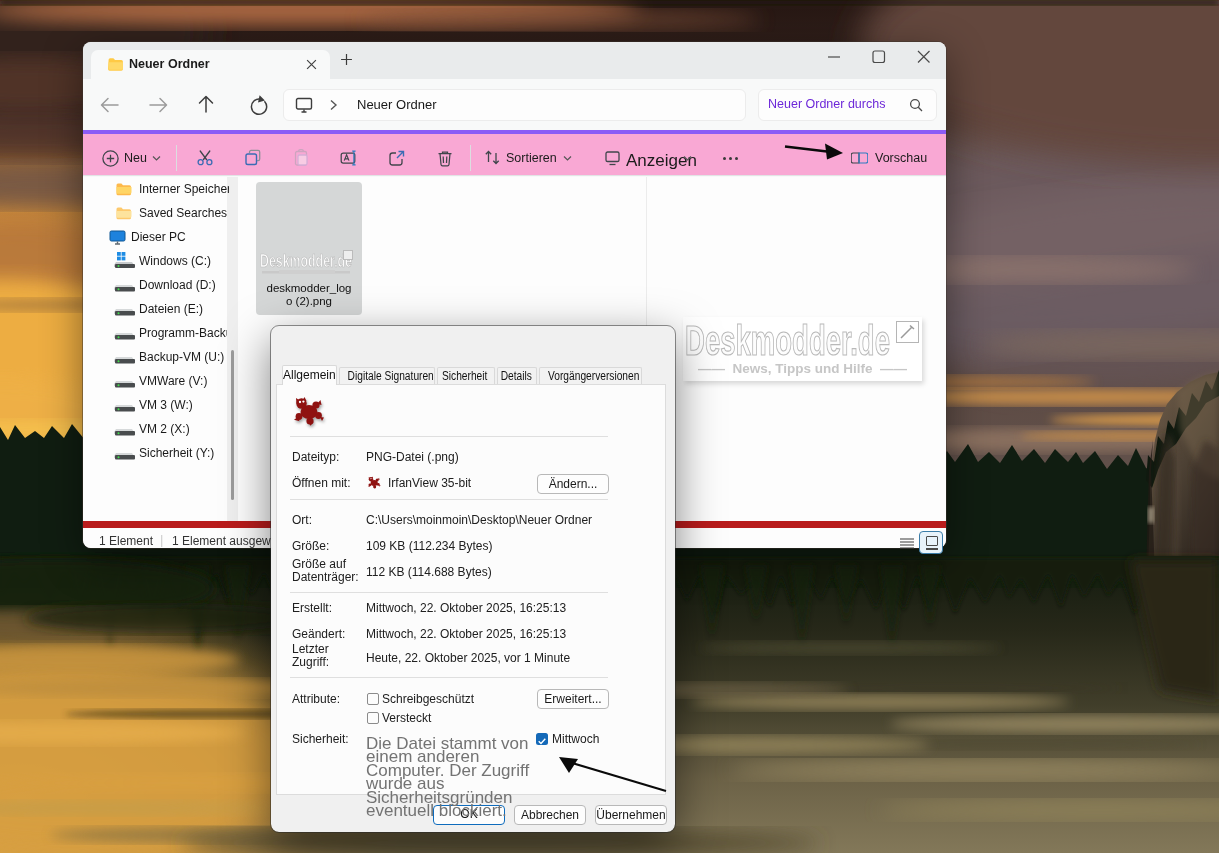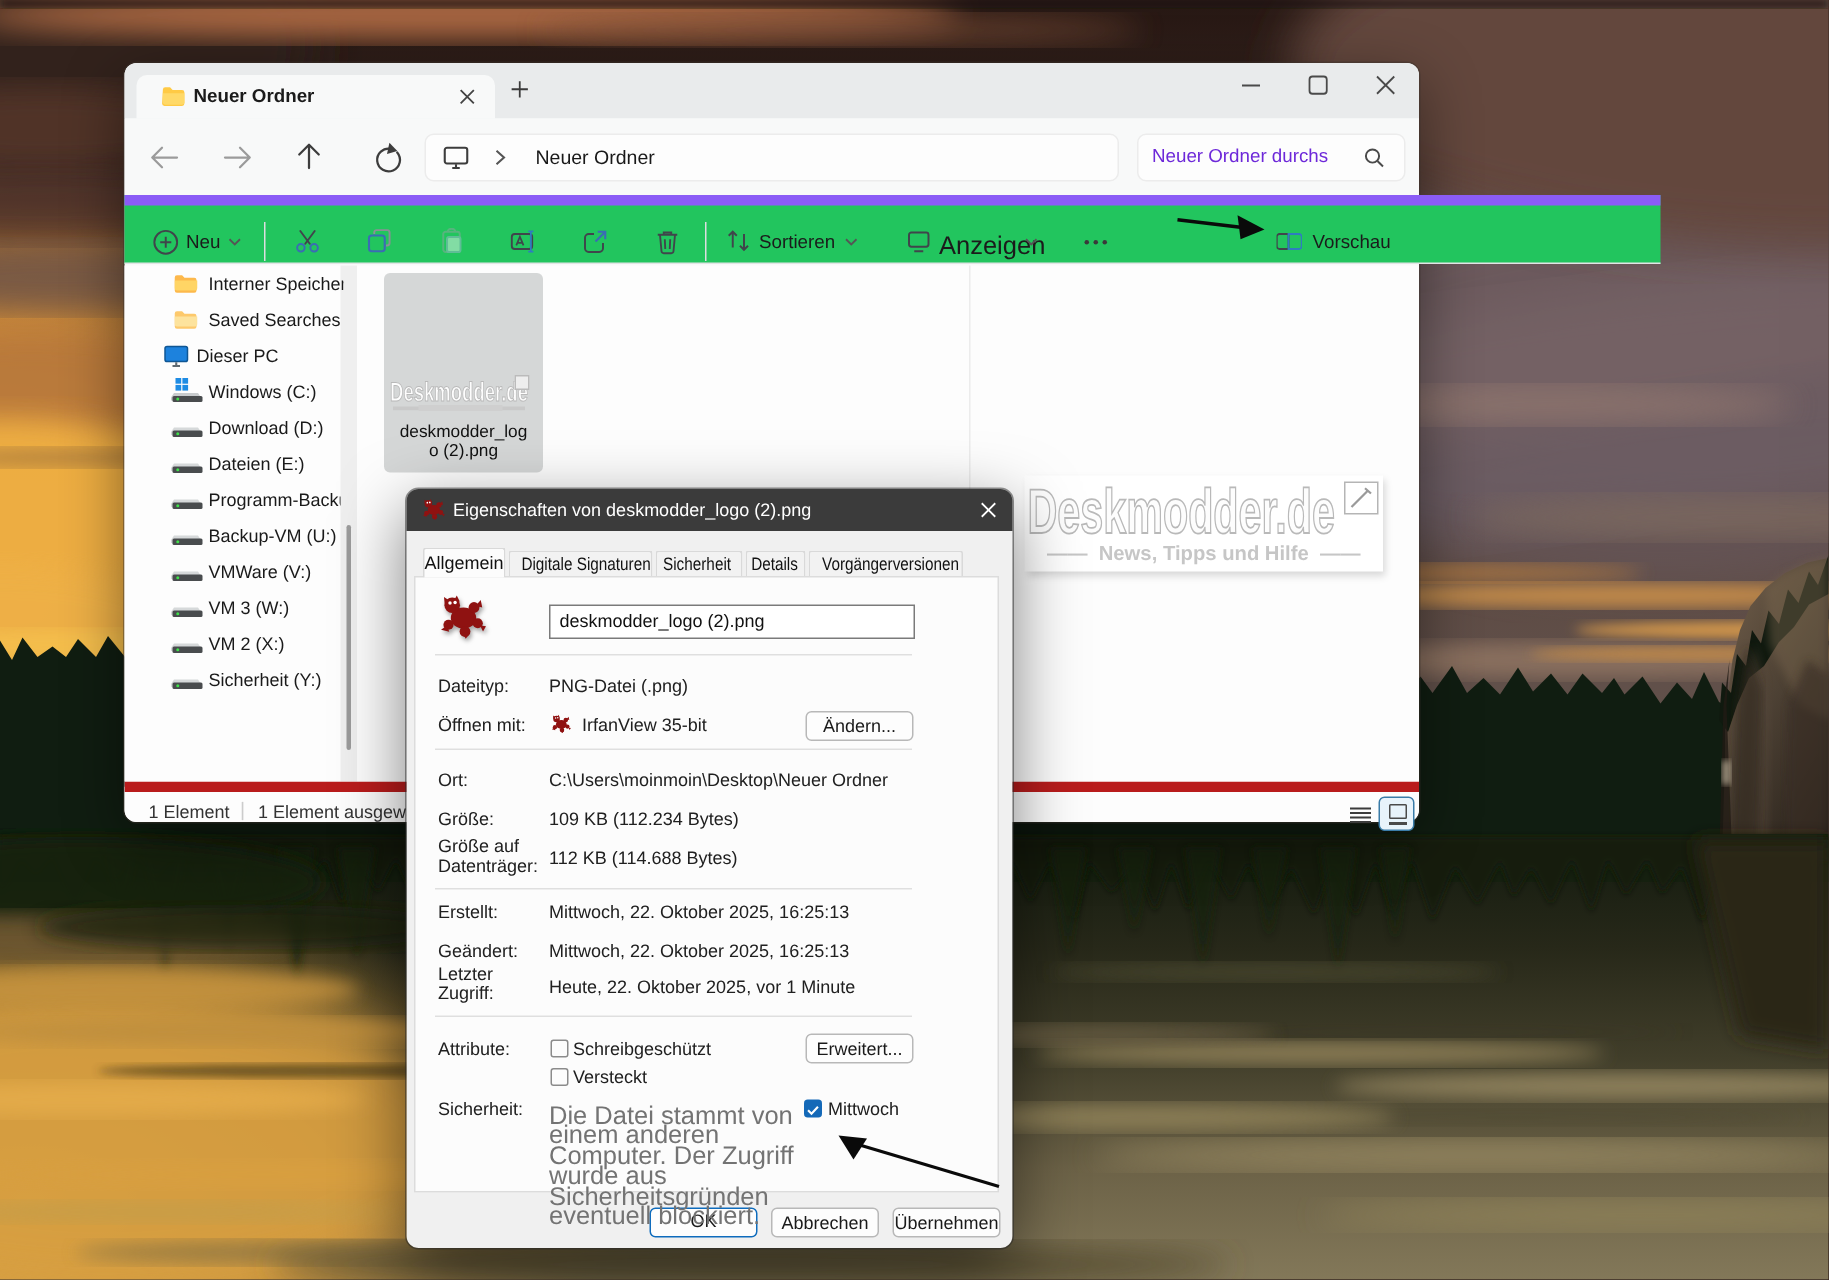--- a/index.html
+++ b/index.html
@@ -9,21 +9,21 @@
   #bg{position:absolute;left:0;top:0}
   
   #win{position:absolute;left:83px;top:42px;width:863px;height:506px;
        border-radius:8px;background:#f8f9f9;box-shadow:0 12px 40px rgba(0,0,0,.45);
        outline:1px solid rgba(60,50,45,.45)}
   #tabbar{position:absolute;left:0;top:0;width:863px;height:37px;background:#e9ebec;border-radius:8px 8px 0 0}
   #tab{position:absolute;left:8px;top:8px;width:239px;height:29px;background:#f8f9f9;border-radius:7px 7px 0 0}
   #tabtitle{position:absolute;left:38px;top:7px;font-size:12.5px;font-weight:bold;color:#1b1b1b;letter-spacing:0}
   #navrow{position:absolute;left:0;top:37px;width:863px;height:51px;background:#f8f9f9}
   .pill{position:absolute;background:#fdfdfd;border:1px solid #ececec;border-radius:6px;box-sizing:border-box}
-  #toolbar{position:absolute;left:0;top:88px;width:1024px;height:46px;background:#22c55e;border-top:7px solid #8b5cf6;border-bottom:1px solid #e2e4e5;box-sizing:border-box}
+  #toolbar{position:absolute;left:0;top:88px;width:863px;height:46px;background:#f9a8d4;border-top:4px solid #8b5cf6;border-bottom:1px solid #e2e4e5;box-sizing:border-box}
   #body{position:absolute;left:0;top:135px;width:863px;height:344px;background:#fdfdfd}
   #statusbar{position:absolute;left:0;top:479px;width:863px;height:27px;background:#fdfdfd;border-top:7px solid #b91c1c;border-radius:0 0 8px 8px;box-sizing:border-box}
   .sideitem{position:absolute;font-size:12px;color:#1a1a1a;white-space:nowrap}
   
   #dlg{position:absolute;left:271px;top:326px;width:404px;height:506px;background:#f0f0f0;
        border-radius:8px;box-shadow:0 14px 45px rgba(0,0,0,.5);outline:1px solid rgba(40,40,40,.5)}
   #dlgtitle{position:absolute;left:0;top:0;width:404px;height:28px;background:#3b3b3b;border-radius:8px 8px 0 0}
   .dtab{position:absolute;background:#f2f2f2;border:1px solid #d9d9d9;border-bottom:none;border-radius:2px 2px 0 0;
         font-size:12px;color:#111;text-align:left;box-sizing:border-box;white-space:nowrap}
   .dtab span{display:inline-block;transform:scaleX(0.85)}
@@ -409,42 +409,32 @@
       <path d="M0 1 h14 M0 4 h14 M0 7 h14 M0 10 h14" stroke="#3c3c3c" stroke-width="1.2"></path>
     </svg>
     <div class="abs" style="left:836px;top:3px;width:24px;height:23px;background:#e8f3fb;border:1.5px solid #3a7ca8;border-radius:4px;box-sizing:border-box">
       <div class="abs" style="left:6px;top:4px;width:12px;height:10px;border:1.6px solid #4a4a4a;border-radius:1px;box-sizing:border-box"></div>
       <div class="abs" style="left:6px;top:16px;width:12px;height:1.6px;background:#4a4a4a"></div>
     </div>
   </div>
 </div>
 
 <div id="dlg">
-  <div id="dlgtitle">
-    <svg class="abs" style="left:10px;top:6px" width="16" height="15">
-        <use href="#puzz"></use>
-      </svg>
-    <span class="abs" style="left:31px;top:7px;font-size:12px;color:#fff">Eigenschaften von deskmodder_logo (2).png</span>
-    <svg class="abs" style="left:382px;top:8px" width="12" height="12" viewBox="0 0 12 12">
-      <path d="M1.5 1.5 L10.5 10.5 M10.5 1.5 L1.5 10.5" stroke="#fff" stroke-width="1.2"></path>
-    </svg>
-  </div>
 
   <div class="dtab" style="left:68px;top:41px;width:96px;height:18px;line-height:17px"><span>Digitale Signaturen</span></div>
   <div class="dtab" style="left:166px;top:41px;width:58px;height:18px;line-height:17px"><span>Sicherheit</span></div>
   <div class="dtab" style="left:226px;top:41px;width:40px;height:18px;line-height:17px"><span>Details</span></div>
   <div class="dtab" style="left:268px;top:41px;width:103px;height:18px;line-height:17px"><span>Vorgängerversionen</span></div>
   <div id="dpanel"></div>
   <div class="dtab" style="left:11px;top:39px;width:55px;height:20px;line-height:19px;background:#fcfcfc;z-index:3">Allgemein</div>
 
   <div class="abs" style="left:5px;top:58px;width:390px;height:411px;z-index:2">
     <svg class="abs" style="left:16px;top:12px;filter:drop-shadow(1.5px 2px 1.5px rgba(0,0,0,0.35))" width="33" height="30">
         <use href="#puzz"></use>
       </svg>
-    <div class="abs" style="left:90px;top:19px;width:244px;height:23px;background:#fff;border:1px solid #7a7a7a;box-sizing:border-box;font-size:12px;color:#111;line-height:21px;padding-left:6px">deskmodder_logo (2).png</div>
     <div class="sep" style="top:52px;left:14px"></div>
     <span class="lbl" style="left:16px;top:66px">Dateityp:</span>
     <span class="val" style="left:90px;top:66px">PNG-Datei (.png)</span>
     <svg class="abs" style="left:91px;top:92px" width="14" height="13">
         <use href="#puzz"></use>
       </svg>
     <span class="lbl" style="left:16px;top:92px">Öffnen mit:</span>
     <span class="val" style="left:112px;top:92px">IrfanView 35-bit</span>
     <div class="btn" style="left:261px;top:90px">Ändern...</div>
     <div class="sep" style="top:115px;left:14px"></div>

